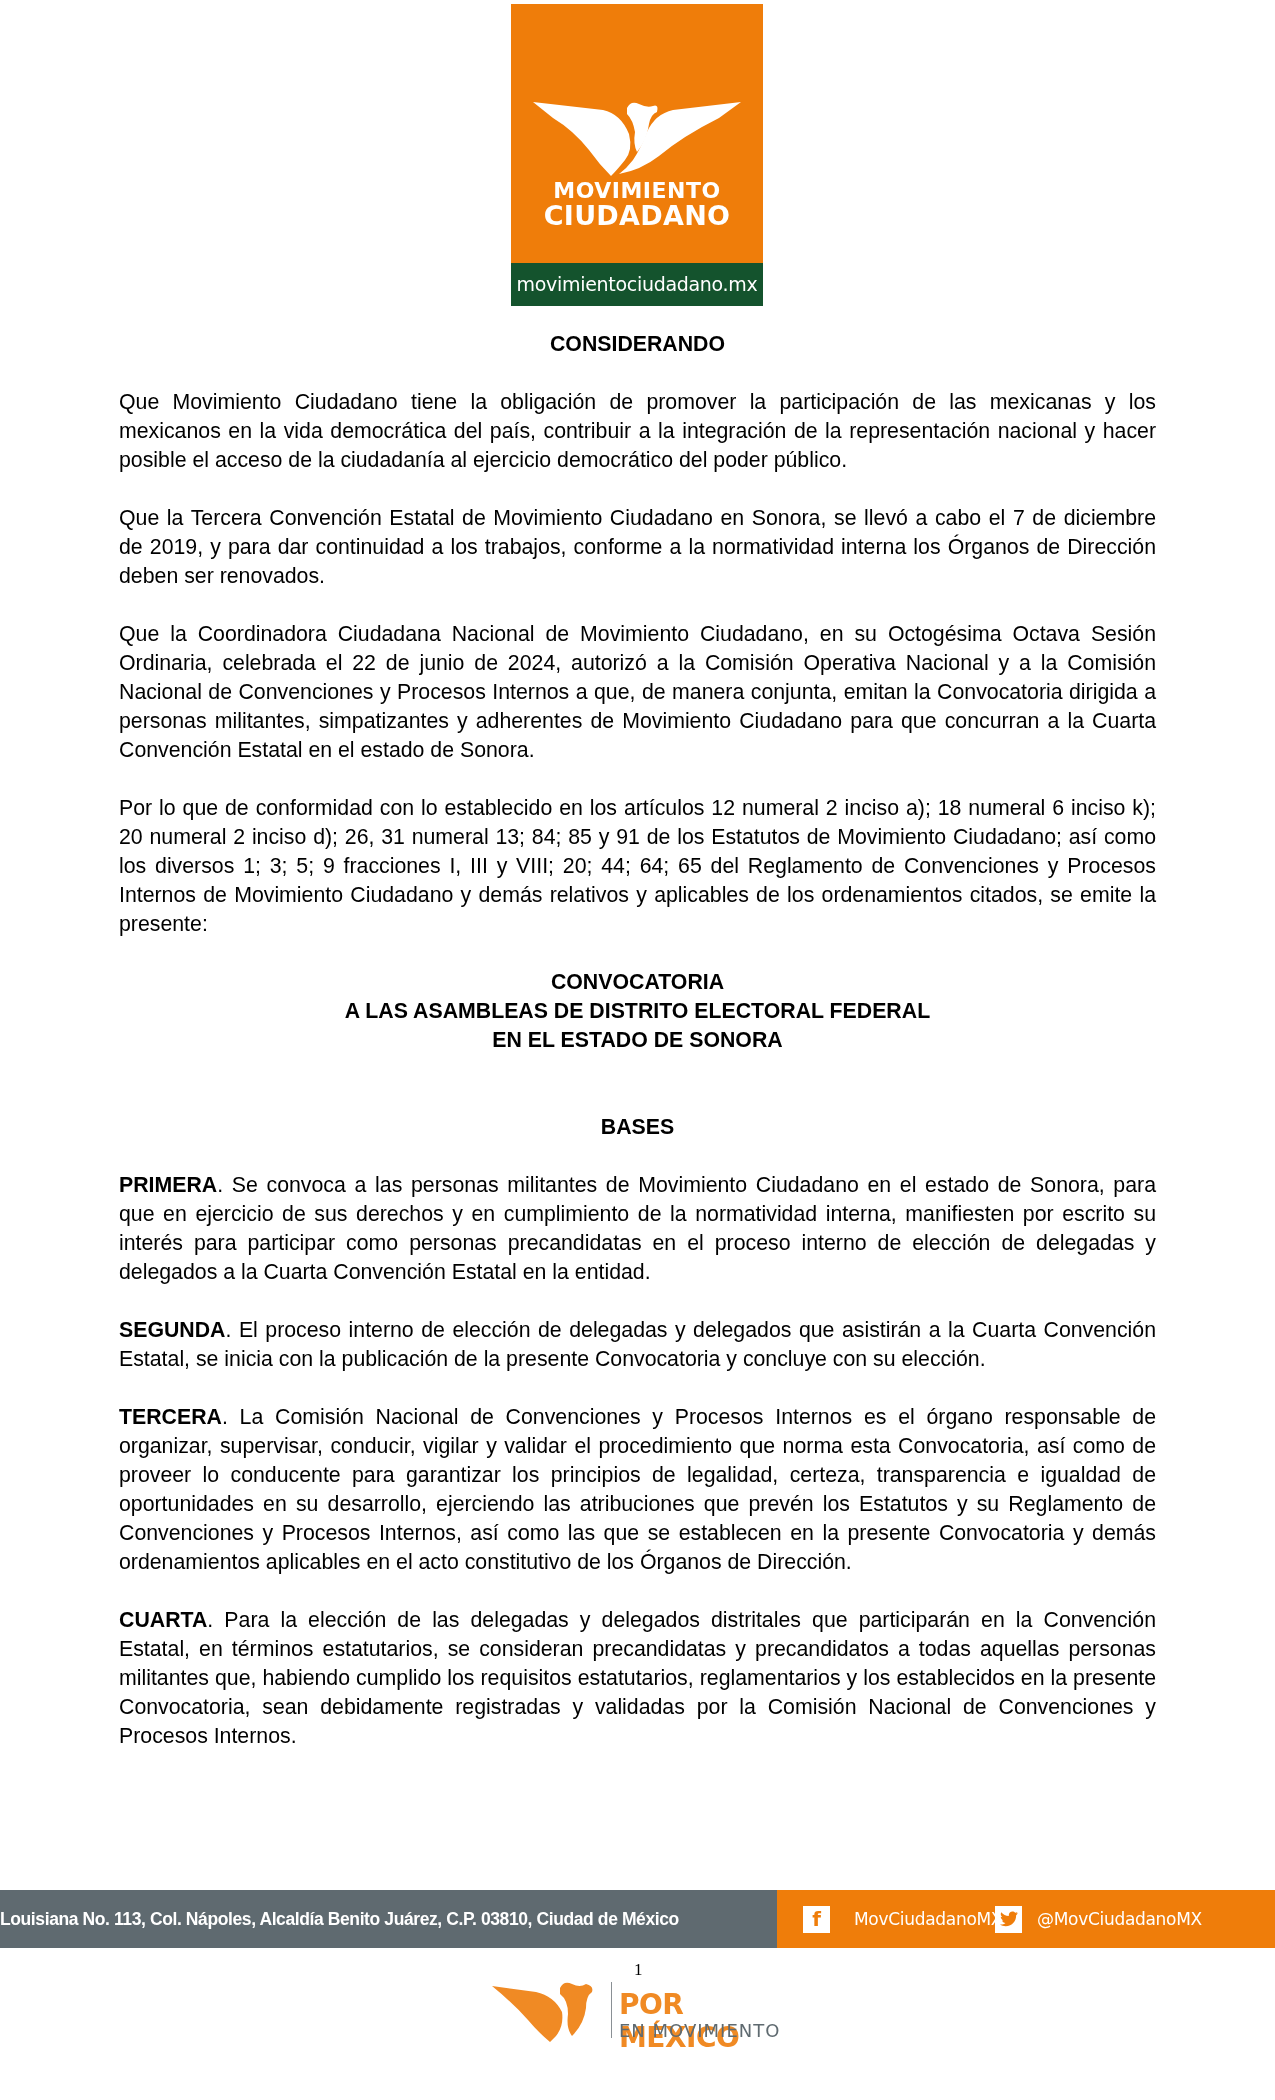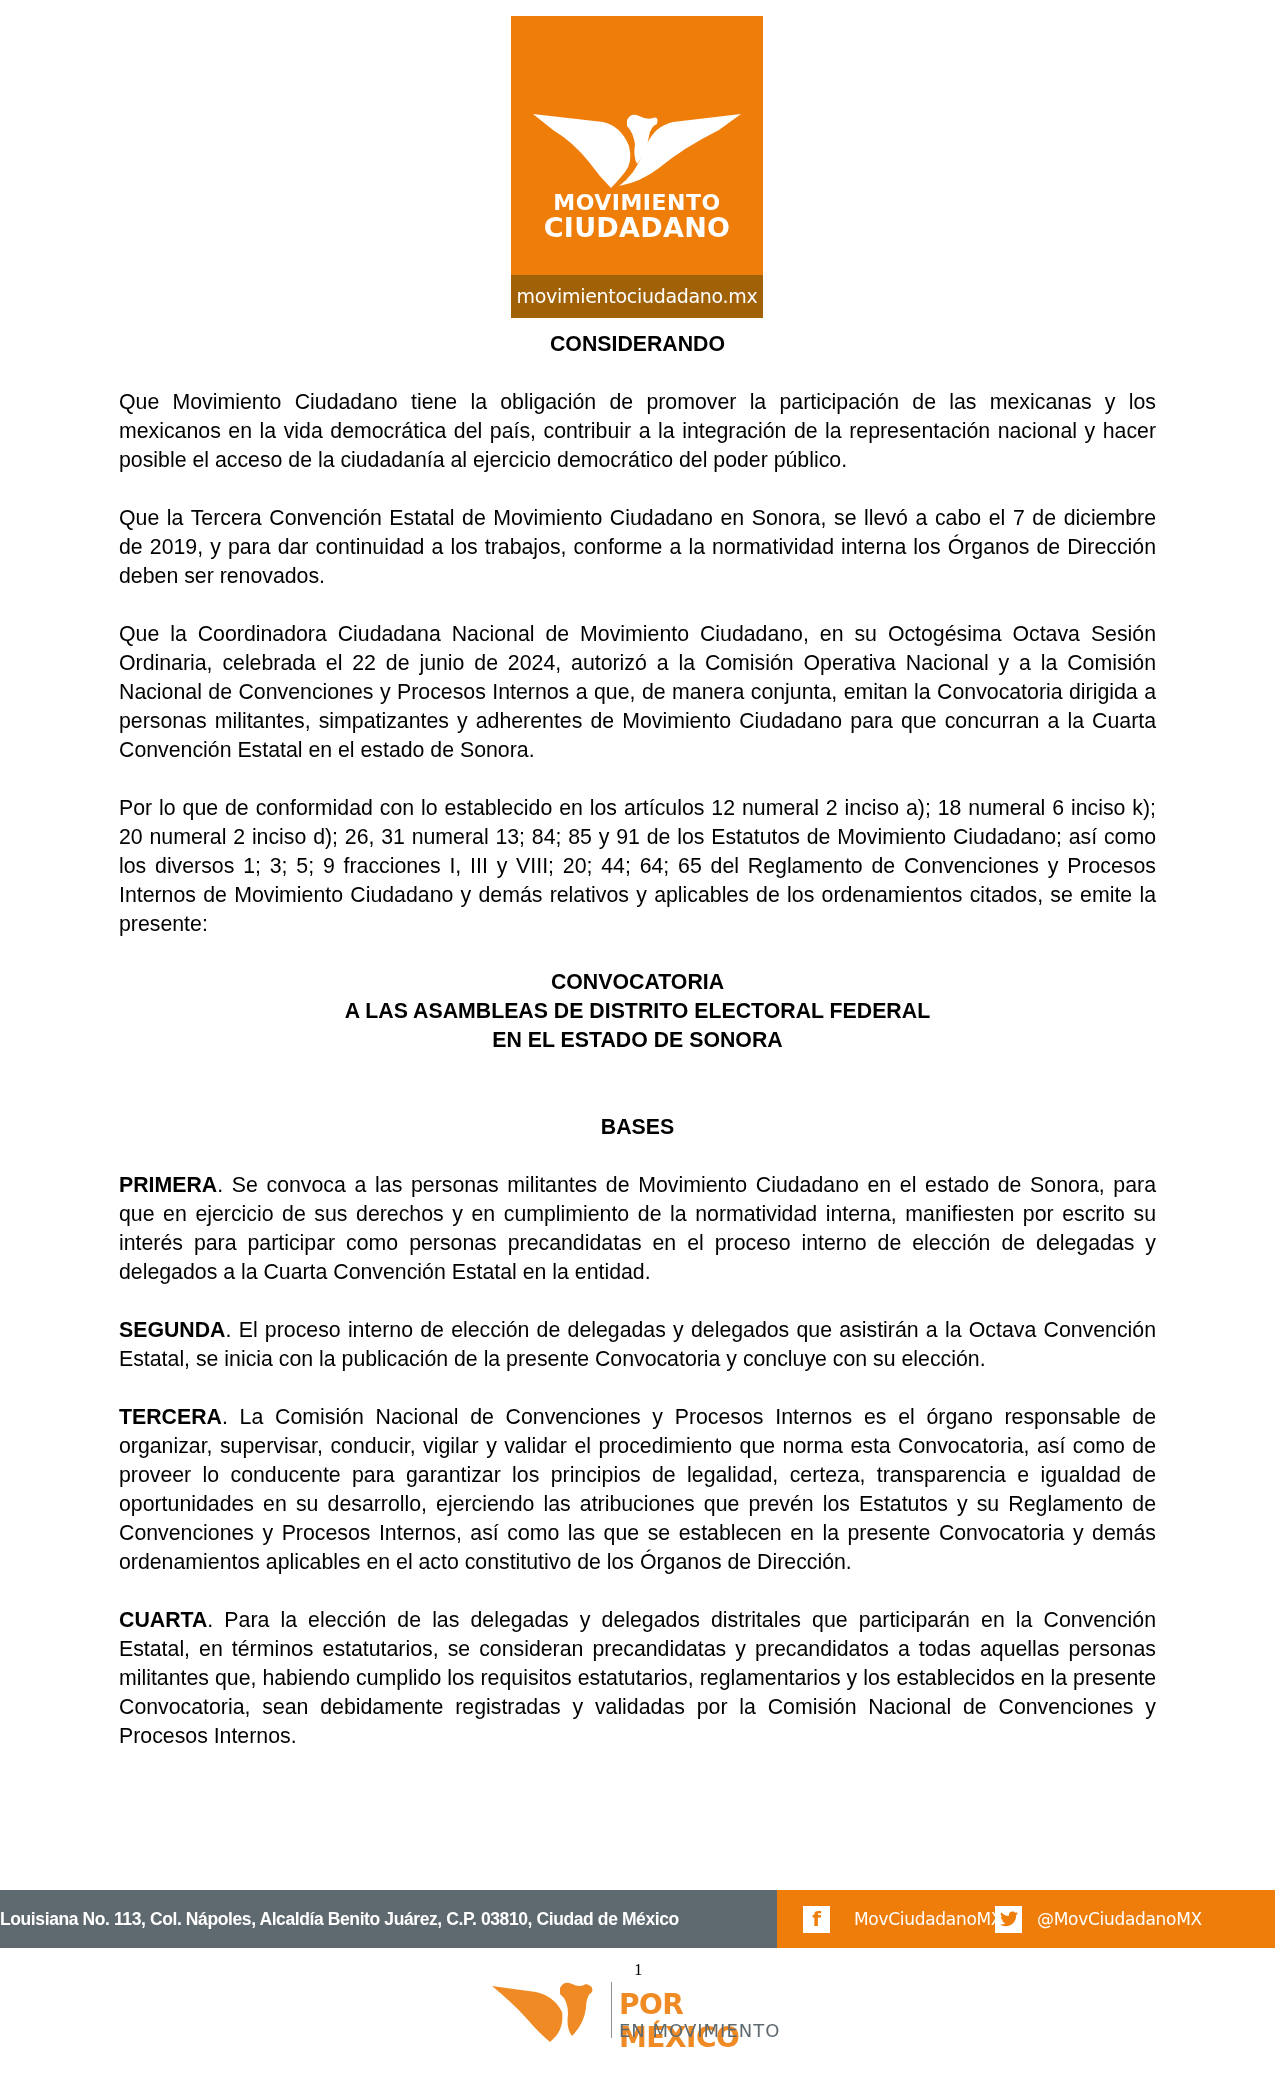--- a/index.html
+++ b/index.html
@@ -1,29 +1,29 @@
 <!DOCTYPE html>
 <html><head>
 <meta charset="utf-8">
 <style>
   html, body { margin: 0; padding: 0; background: #ffffff; }
   body { width: 1275px; height: 2100px; position: relative; overflow: hidden;
          font-family: "Liberation Sans", sans-serif; color: #000; }
 
   
-  .logo-box { position: absolute; left: 511px; top: 16px; width: 252px; height: 286px; }
+  .logo-box { position: absolute; left: 511px; top: 4px; width: 252px; height: 286px; }
   .logo-orange { position: absolute; left: 0; top: 0; width: 252px; height: 259px; background: #EF7D0A; }
   .logo-bird { position: absolute; left: 22px; top: 96px; width: 208px; height: 76px; }
   .logo-word1 { position: absolute; left: 0; width: 252px; top: 174px; text-align: center;
                 color: #fff; font-weight: bold; font-size: 22px; letter-spacing: 0.5px;
                 font-family: "DejaVu Sans", sans-serif; }
   .logo-word2 { position: absolute; left: 0; width: 252px; top: 196px; text-align: center;
                 color: #fff; font-weight: bold; font-size: 27px; letter-spacing: 0.3px;
                 font-family: "DejaVu Sans", sans-serif; }
-  .logo-gray { position: absolute; left: 0; top: 259px; width: 252px; height: 43px; background: #a16207;
+  .logo-gray { position: absolute; left: 0; top: 259px; width: 252px; height: 43px; background: #14532d;
                color: #fff; font-size: 19px; text-align: center; line-height: 43px;
                font-family: "DejaVu Sans", sans-serif; letter-spacing: -0.3px; }
 
   
   .content { position: absolute; left: 119px; top: 330px; width: 1037px;
              font-size: 21.3px; line-height: 29px; }
   .heading { text-align: center; font-weight: bold; margin: 0; }
   p.para { margin: 0; text-align: justify; }
   .gap-h1 { height: 29px; }
   .gap { height: 29px; }
@@ -82,21 +82,21 @@
   <div class="gap"></div>
   <div class="heading">CONVOCATORIA</div>
   <div class="heading">A LAS ASAMBLEAS DE DISTRITO ELECTORAL FEDERAL</div>
   <div class="heading">EN EL ESTADO DE SONORA</div>
   <div class="gap"></div>
   <div class="gap"></div>
   <div class="heading">BASES</div>
   <div class="gap"></div>
   <p class="para"><span class="base-title">PRIMERA</span><span>. Se convoca a las personas militantes de Movimiento Ciudadano en el estado de Sonora, para que en ejercicio de sus derechos y en cumplimiento de la normatividad interna, manifiesten por escrito su interés para participar como personas precandidatas en el proceso interno de elección de delegadas y delegados a la Cuarta Convención Estatal en la entidad.</span></p>
   <div class="gap"></div>
-  <p class="para"><span class="base-title">SEGUNDA</span><span>. El proceso interno de elección de delegadas y delegados que asistirán a la Octava Convención Estatal, se inicia con la publicación de la presente Convocatoria y concluye con su elección.</span></p>
+  <p class="para"><span class="base-title">SEGUNDA</span><span>. El proceso interno de elección de delegadas y delegados que asistirán a la Cuarta Convención Estatal, se inicia con la publicación de la presente Convocatoria y concluye con su elección.</span></p>
   <div class="gap"></div>
   <p class="para"><span class="base-title">TERCERA</span><span>. La Comisión Nacional de Convenciones y Procesos Internos es el órgano responsable de organizar, supervisar, conducir, vigilar y validar el procedimiento que norma esta Convocatoria, así como de proveer lo conducente para garantizar los principios de legalidad, certeza, transparencia e igualdad de oportunidades en su desarrollo, ejerciendo las atribuciones que prevén los Estatutos y su Reglamento de Convenciones y Procesos Internos, así como las que se establecen en la presente Convocatoria y demás ordenamientos aplicables en el acto constitutivo de los Órganos de Dirección.</span></p>
   <div class="gap"></div>
   <p class="para"><span class="base-title">CUARTA</span><span>. Para la elección de las delegadas y delegados distritales que participarán en la Convención Estatal, en términos estatutarios, se consideran precandidatas y precandidatos a todas aquellas personas militantes que, habiendo cumplido los requisitos estatutarios, reglamentarios y los establecidos en la presente Convocatoria, sean debidamente registradas y validadas por la Comisión Nacional de Convenciones y Procesos Internos.</span></p>
 </div>
 
 <div class="footer-bar">
   <div class="footer-gray">Louisiana No. 113, Col. Nápoles, Alcaldía Benito Juárez, C.P. 03810, Ciudad de México</div>
   <div class="footer-orange">
     <div class="social" style="left:26px;">

